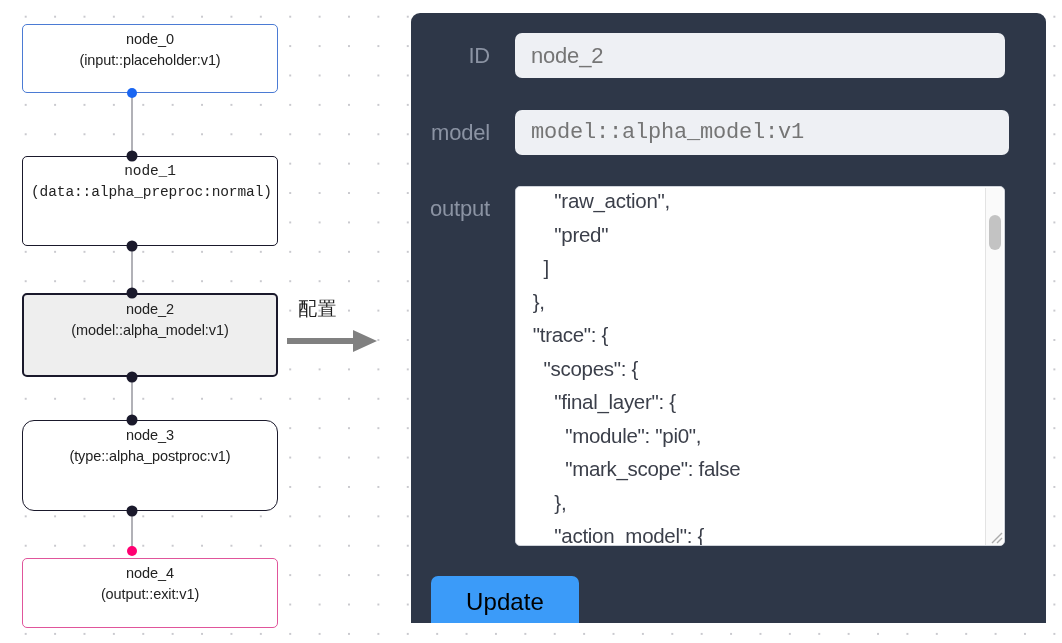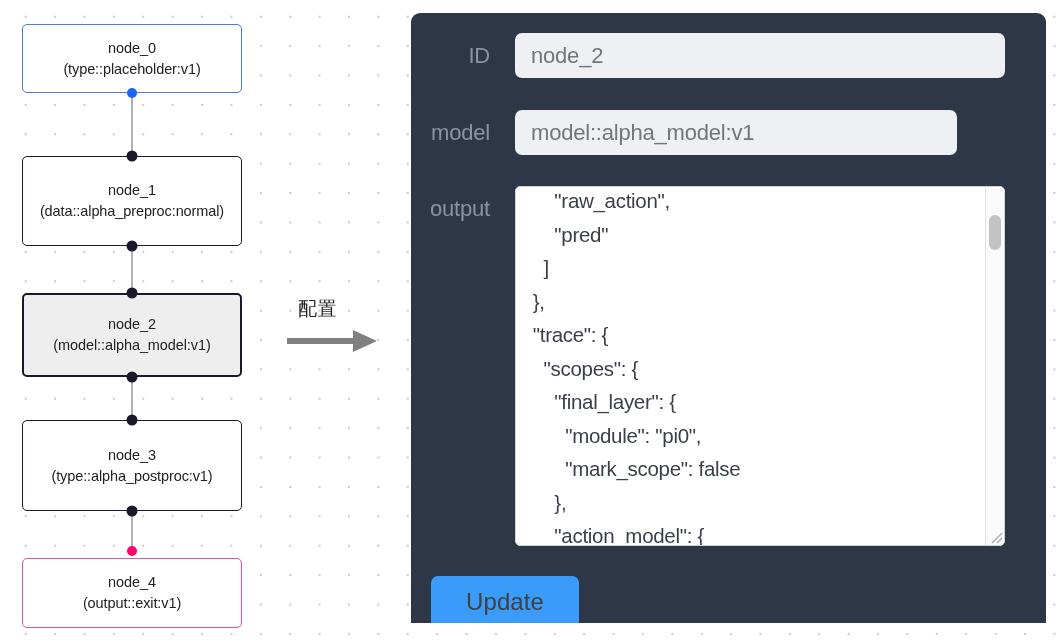--- a/index.html
+++ b/index.html
@@ -23,32 +23,31 @@
     background-color: #ffffff;
     background-image: radial-gradient(circle, #c9c9ce 1.1px, rgba(0,0,0,0) 1.2px);
     background-size: 29.4px 29.4px;
     background-position: 11px 2px;
   }
 
   
   .node {
     position: absolute;
     box-sizing: border-box;
-    width: 220px;
+    width: 256px;
     border: 1.6px solid #1a192b;
     border-radius: 5px;
     background: #ffffff;
     color: #222222;
     font-size: 14.5px;
     line-height: 21px;
     text-align: center;
     display: flex;
-    align-items: center;
     justify-content: center;
-    padding: 12px 8px;
+    padding: 4px 8px;
     letter-spacing: -0.1px;
   }
   .node .lbl { display: block; width: 100%; }
 
   .node.input-node {
     border-color: #4b7bd4;
     border-width: 1.4px;
   }
   .node.output-node {
     border-color: #e0559b;
@@ -136,21 +135,21 @@
     font-family: "Liberation Sans", sans-serif;
     padding: 0 16px;
     outline: none;
     letter-spacing: -0.2px;
   }
 
   #row-id { left: 0px; top: 20px; width: 635px; }
   #row-id .field-input { width: 490px; height: 45px; line-height: 45px; }
 
   #row-type { left: 0px; top: 97px; width: 635px; }
-  #row-type .field-input { width: 442px; height: 45px; line-height: 45px; }
+  #row-type .field-input { width: 494px; height: 45px; line-height: 45px; font-family: Liberation Mono, monospace; }
 
   #row-config {
     left: 0px; top: 173px; width: 635px;
     align-items: flex-start;
   }
   #row-config .field-label { padding-top: 10px; }
 
   .config-wrap {
     position: relative;
     width: 490px;
@@ -203,57 +202,57 @@
   }
 
   
   #update-btn {
     position: absolute;
     left: 20px; top: 563px;
     width: 148px; height: 52px;
     background: #3b9bf9;
     border: none;
     border-radius: 7px 7px 0 0;
-    color: #404040;
+    color: #000000;
     font-size: 24px;
     font-family: "Liberation Sans", sans-serif;
     letter-spacing: 0.1px;
     cursor: pointer;
     text-align: center;
     line-height: 46px;
   }
 </style>
 </head>
 <body>
 
 <div id="canvas">
 
   <div class="edge" style="left:131px; top:89px; height:67px;"></div>
   <div class="edge" style="left:131px; top:246px; height:47px;"></div>
   <div class="edge" style="left:131px; top:377px; height:43px;"></div>
   <div class="edge" style="left:131px; top:511px; height:39px;"></div>
 
   <div class="node input-node" style="left:22px; top:24px; height:69px;">
-    <span class="lbl"><span>node_0</span><br><span>(type::placeholder:v1)</span></span>
+    <span class="lbl"><span>node_0</span><br><span>(input::placeholder:v1)</span></span>
   </div>
   <div class="handle blue" style="left:132px; top:93px;"></div>
 
-  <div class="node" style="left:22px; top:156px; height:90px;">
+  <div class="node" style="left:22px; top:156px; height:90px;font-family:Liberation Mono, monospace;">
     <span class="lbl"><span>node_1</span><br><span>(data::alpha_preproc:normal)</span></span>
   </div>
   <div class="handle" style="left:132px; top:156px;"></div>
   <div class="handle" style="left:132px; top:246px;"></div>
 
   <div class="node selected" style="left:22px; top:293px; height:84px;">
     <span class="lbl"><span>node_2</span><br><span>(model::alpha_model:v1)</span></span>
   </div>
   <div class="handle" style="left:132px; top:293px;"></div>
   <div class="handle" style="left:132px; top:377px;"></div>
 
-  <div class="node" style="left:22px; top:420px; height:91px;">
+  <div class="node" style="left:22px; top:420px; height:91px;border-radius:12px;">
     <span class="lbl"><span>node_3</span><br><span>(type::alpha_postproc:v1)</span></span>
   </div>
   <div class="handle" style="left:132px; top:420px;"></div>
   <div class="handle" style="left:132px; top:511px;"></div>
 
   <div class="node output-node" style="left:22px; top:558px; height:70px;">
     <span class="lbl"><span>node_4</span><br><span>(output::exit:v1)</span></span>
   </div>
   <div class="handle pink" style="left:132px; top:551px;"></div>
 </div>

